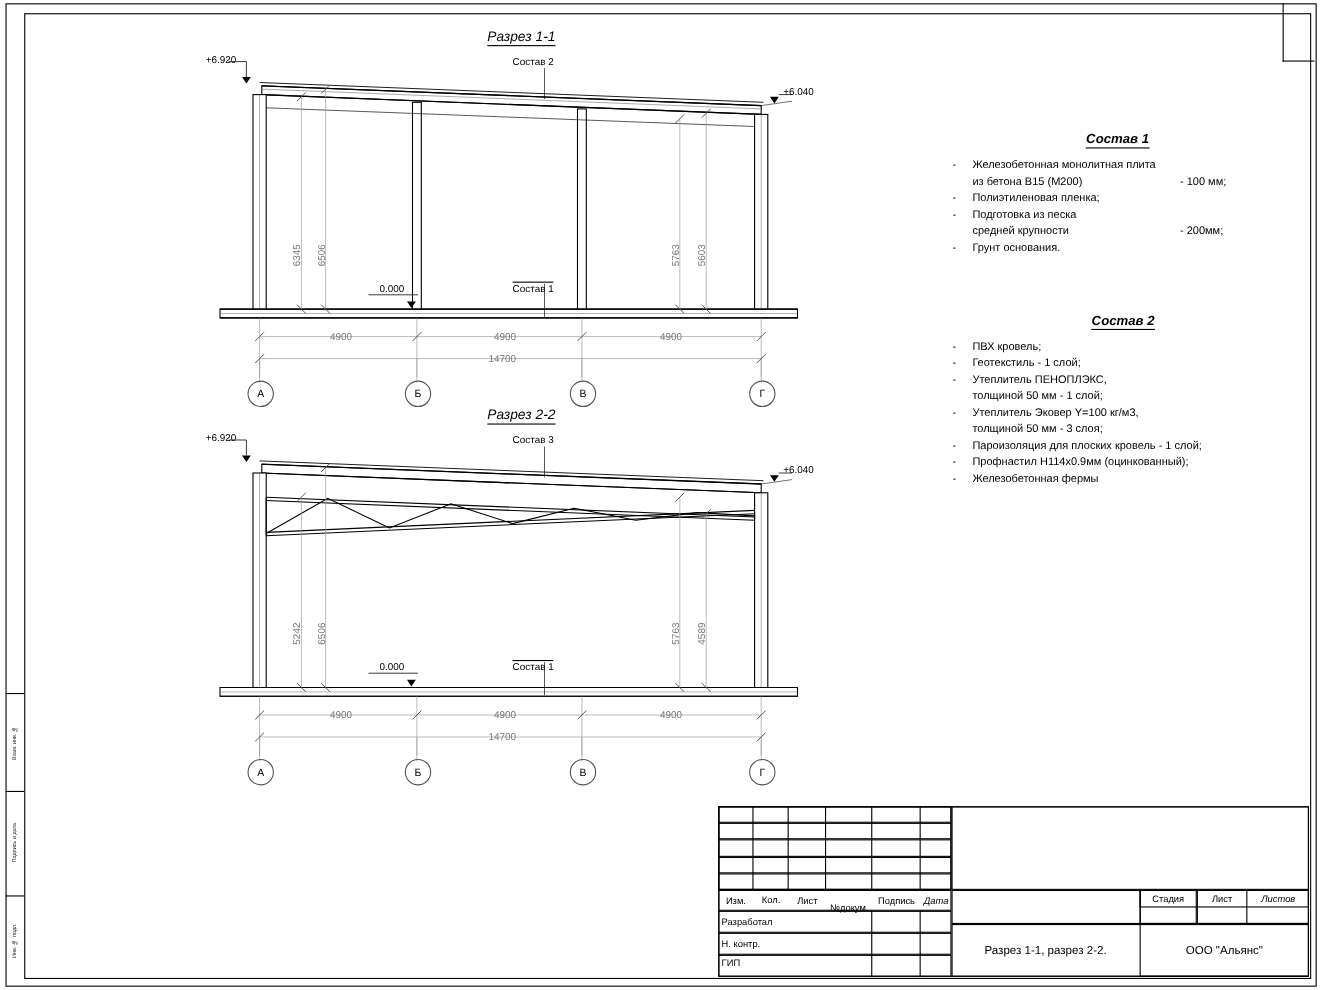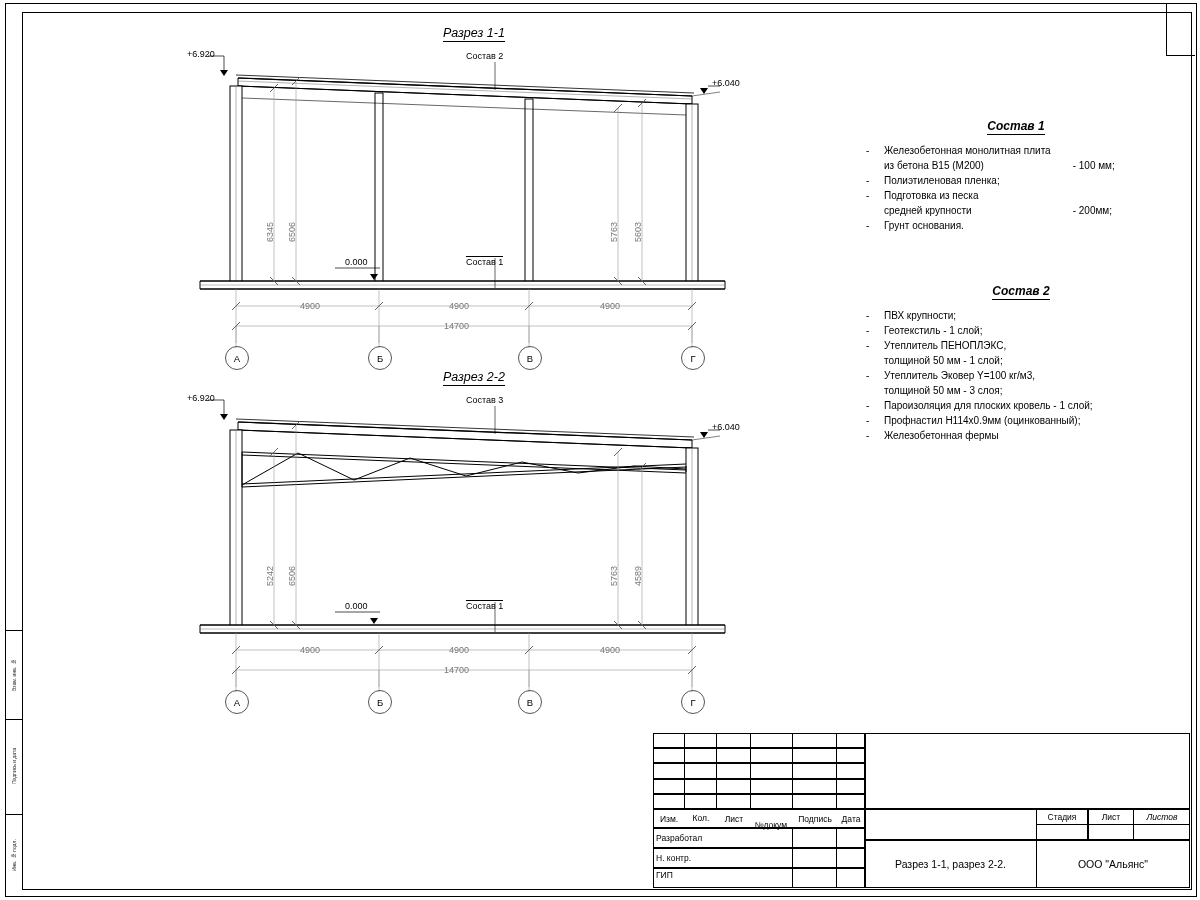--- a/index.html
+++ b/index.html
@@ -331,21 +331,21 @@
     </tbody>
       </table>
   </div>
 
   <div class="spec" style="left:866px;top:283px;width:310px;">
     <h4><span>Состав 2</span></h4>
     <table>
       <tbody>
           <tr>
         <td class="d">-</td>
-        <td>ПВХ крупности;</td>
+        <td>ПВХ кровель;</td>
       </tr>
       <tr>
         <td class="d">-</td>
         <td>Геотекстиль - 1 слой;</td>
       </tr>
       <tr>
         <td class="d">-</td>
         <td>Утеплитель ПЕНОПЛЭКС,</td>
       </tr>
       <tr>
@@ -392,21 +392,21 @@
     <div class="bx" style="left:64px;top:0;width:34px;height:76px;border-top:0;border-bottom:0;border-left:0;"></div>
     <div class="bx" style="left:98px;top:0;width:42px;height:76px;border-top:0;border-bottom:0;border-left:0;"></div>
     <div class="bx" style="left:140px;top:0;width:44px;height:76px;border-top:0;border-bottom:0;border-left:0;"></div>
 
     <div class="bx" style="left:0;top:76px;width:212px;height:19px;"></div>
     <div class="tx" style="left:0;top:76px;width:32px;height:19px;">Изм.</div>
     <div class="tx" style="left:32px;top:76px;width:32px;height:17px;">Кол.</div>
     <div class="tx" style="left:64px;top:76px;width:34px;height:19px;">Лист</div>
     <div class="tx" style="left:98px;top:76px;width:42px;height:32px;">№докум.</div>
     <div class="tx" style="left:140px;top:76px;width:44px;height:19px;">Подпись</div>
-    <div class="tx" style="left:184px;top:76px;width:28px;height:19px;">Дата</div>
+    <div class="tx" style="left:184px;top:76px;width:28px;height:19px;font-style:italic;">Дата</div>
 
     <div class="bx" style="left:0;top:95px;width:212px;height:20px;"></div>
     <div class="bx" style="left:0;top:115px;width:212px;height:20px;"></div>
     <div class="bx" style="left:0;top:135px;width:212px;height:20px;"></div>
     <div class="tx l" style="left:0;top:95px;width:98px;height:20px;">Разработал</div>
     <div class="tx l" style="left:0;top:115px;width:98px;height:20px;">Н. контр.</div>
     <div class="tx l" style="left:0;top:135px;width:98px;height:14px;">ГИП</div>
     <div class="bx" style="left:98px;top:95px;width:42px;height:60px;border-top:0;border-bottom:0;border-left:0;"></div>
     <div class="bx" style="left:140px;top:95px;width:44px;height:60px;border-top:0;border-bottom:0;border-left:0;"></div>
 

